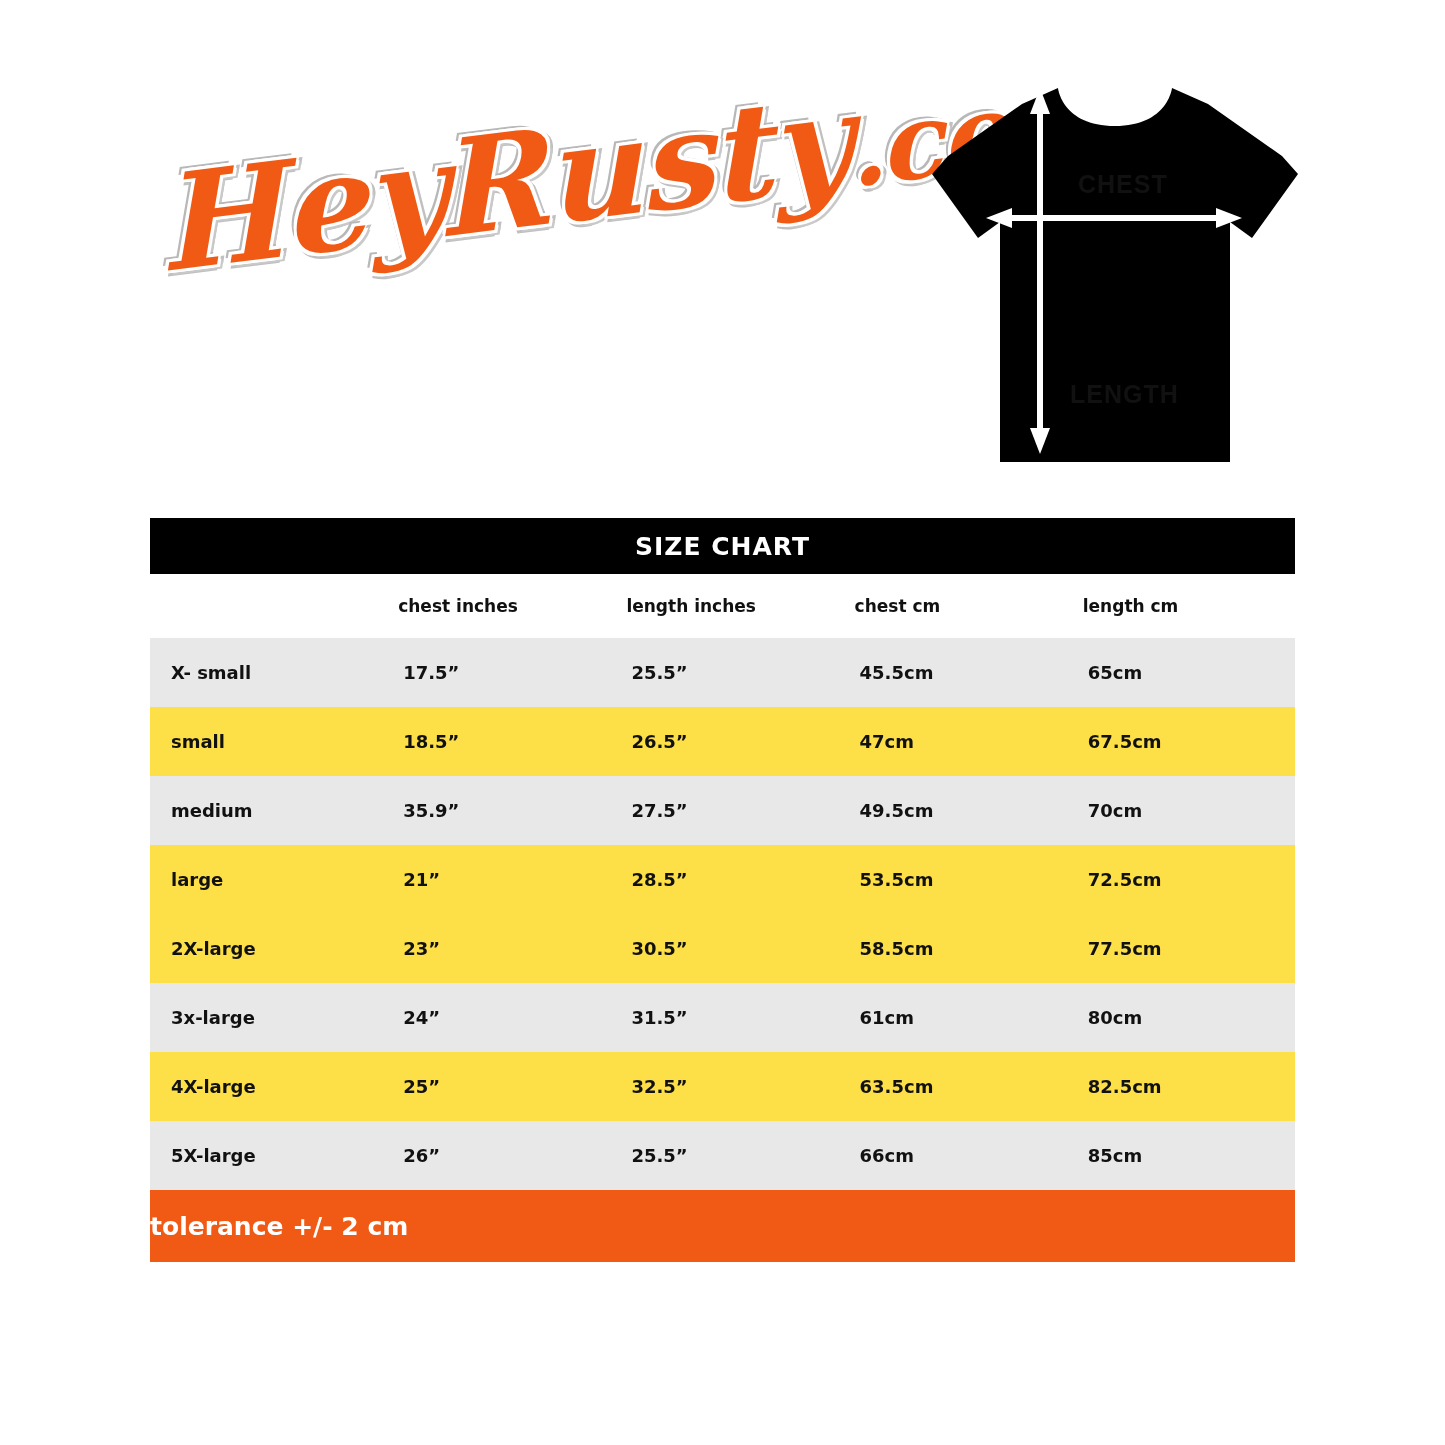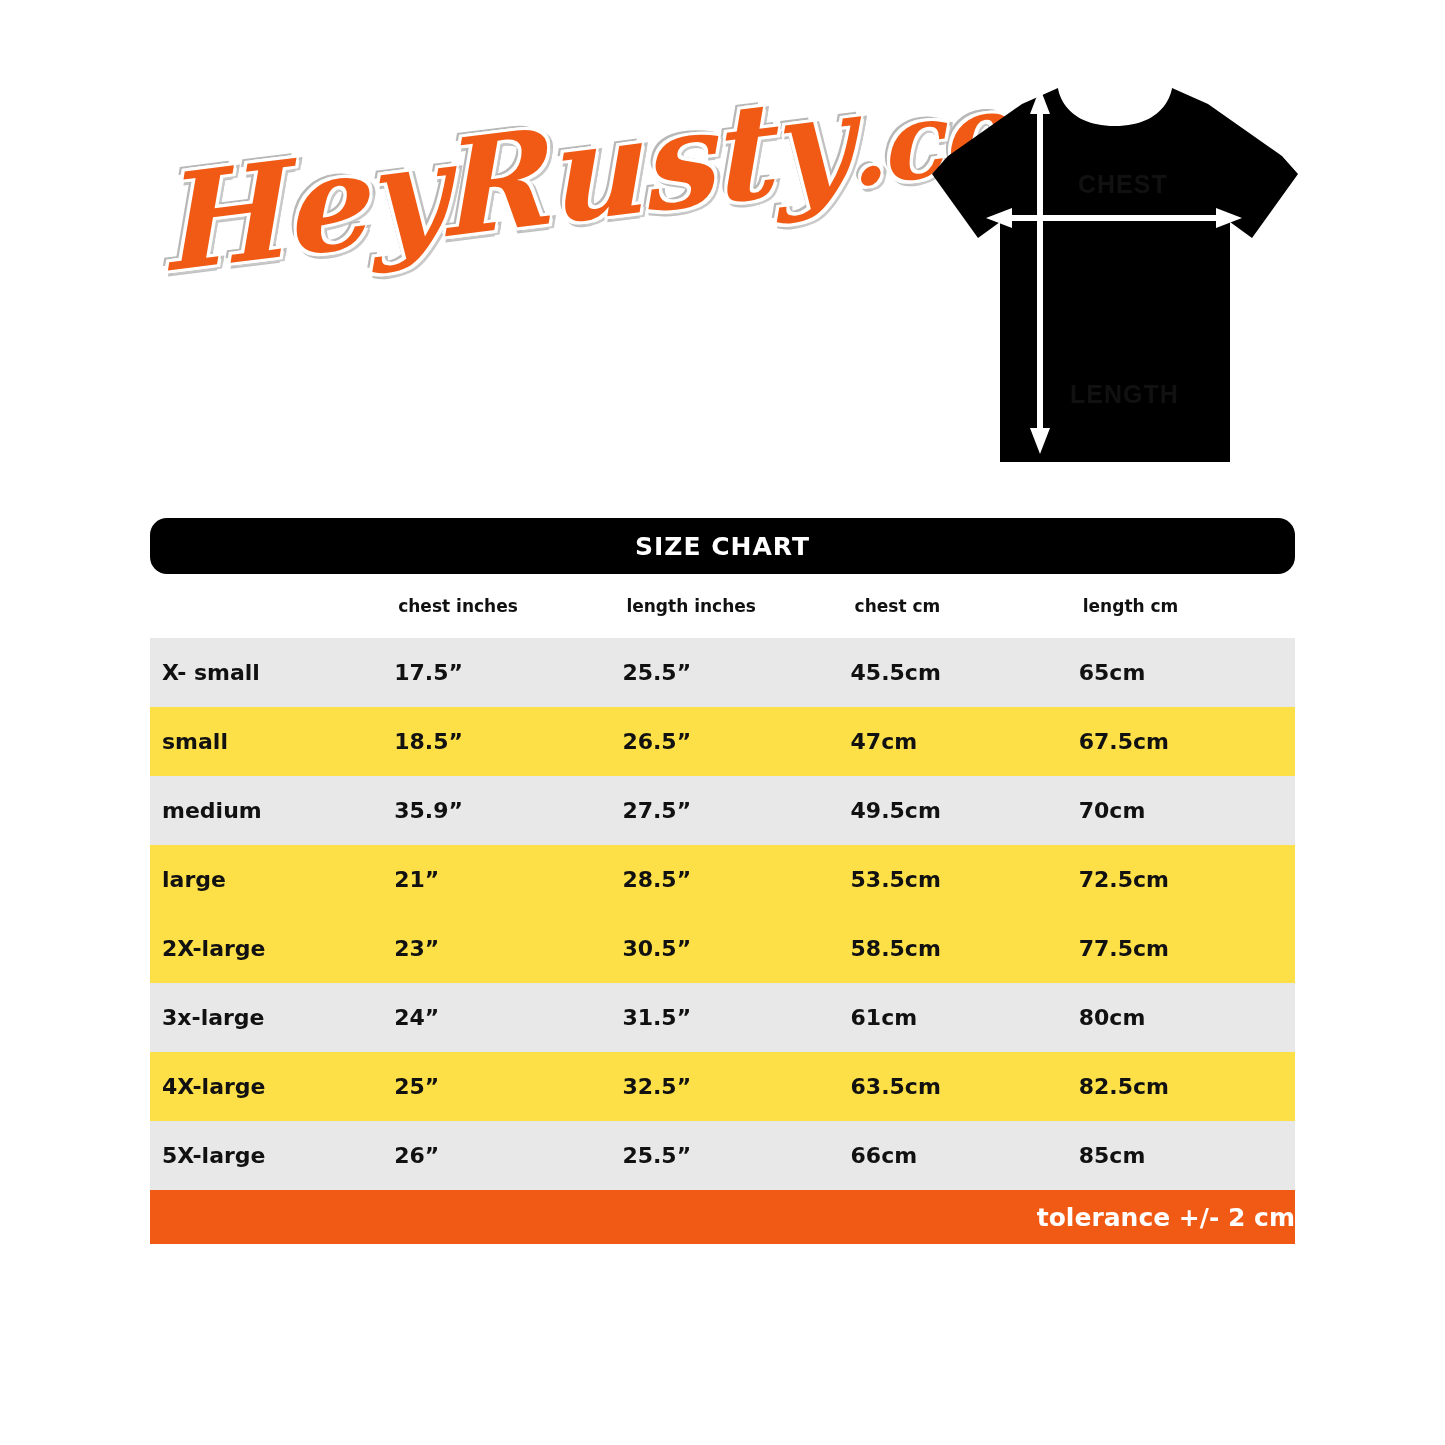--- a/index.html
+++ b/index.html
@@ -94,21 +94,20 @@
   .title-bar td {
     background: #000000;
     color: #ffffff;
     text-align: center;
     font-family: "DejaVu Sans", sans-serif;
     font-weight: bold;
     font-size: 25px;
     letter-spacing: 1px;
     height: 56px;
     vertical-align: middle;
-    border-radius: 17px;
   }
   .subtitle-bar td {
     background: #f15a14;
     color: #ffffff;
     text-align: center;
     font-family: "DejaVu Sans", sans-serif;
     font-weight: bold;
     font-size: 29px;
     letter-spacing: 0.5px;
     height: 62px;
@@ -124,36 +123,36 @@
     font-family: "DejaVu Sans", sans-serif;
     font-weight: bold;
     font-size: 17px;
     height: 64px;
     vertical-align: middle;
     padding-left: 16px;
   }
   .data-row td {
     font-family: "DejaVu Sans", sans-serif;
     font-weight: bold;
-    font-size: 22px;
+    font-size: 18px;
     color: #111111;
     height: 69px;
     vertical-align: middle;
-    padding-left: 12px;
+    padding-left: 21px;
   }
   .data-row.shade td { background: #e8e8e8; }
   .data-row.plain td { background: #fde047; }
   .footer-bar td {
     background: #f15a14;
     color: #ffffff;
-    text-align: right;
+    text-align: left;
     font-family: "DejaVu Sans", sans-serif;
     font-weight: bold;
     font-size: 25px;
-    height: 54px;
+    height: 72px;
     vertical-align: middle;
   }
   .col-size { width: 232px; }
   .col-d { width: 228px; }
 </style>
 </head>
 <body>
 
 <div class="top-area">
 

